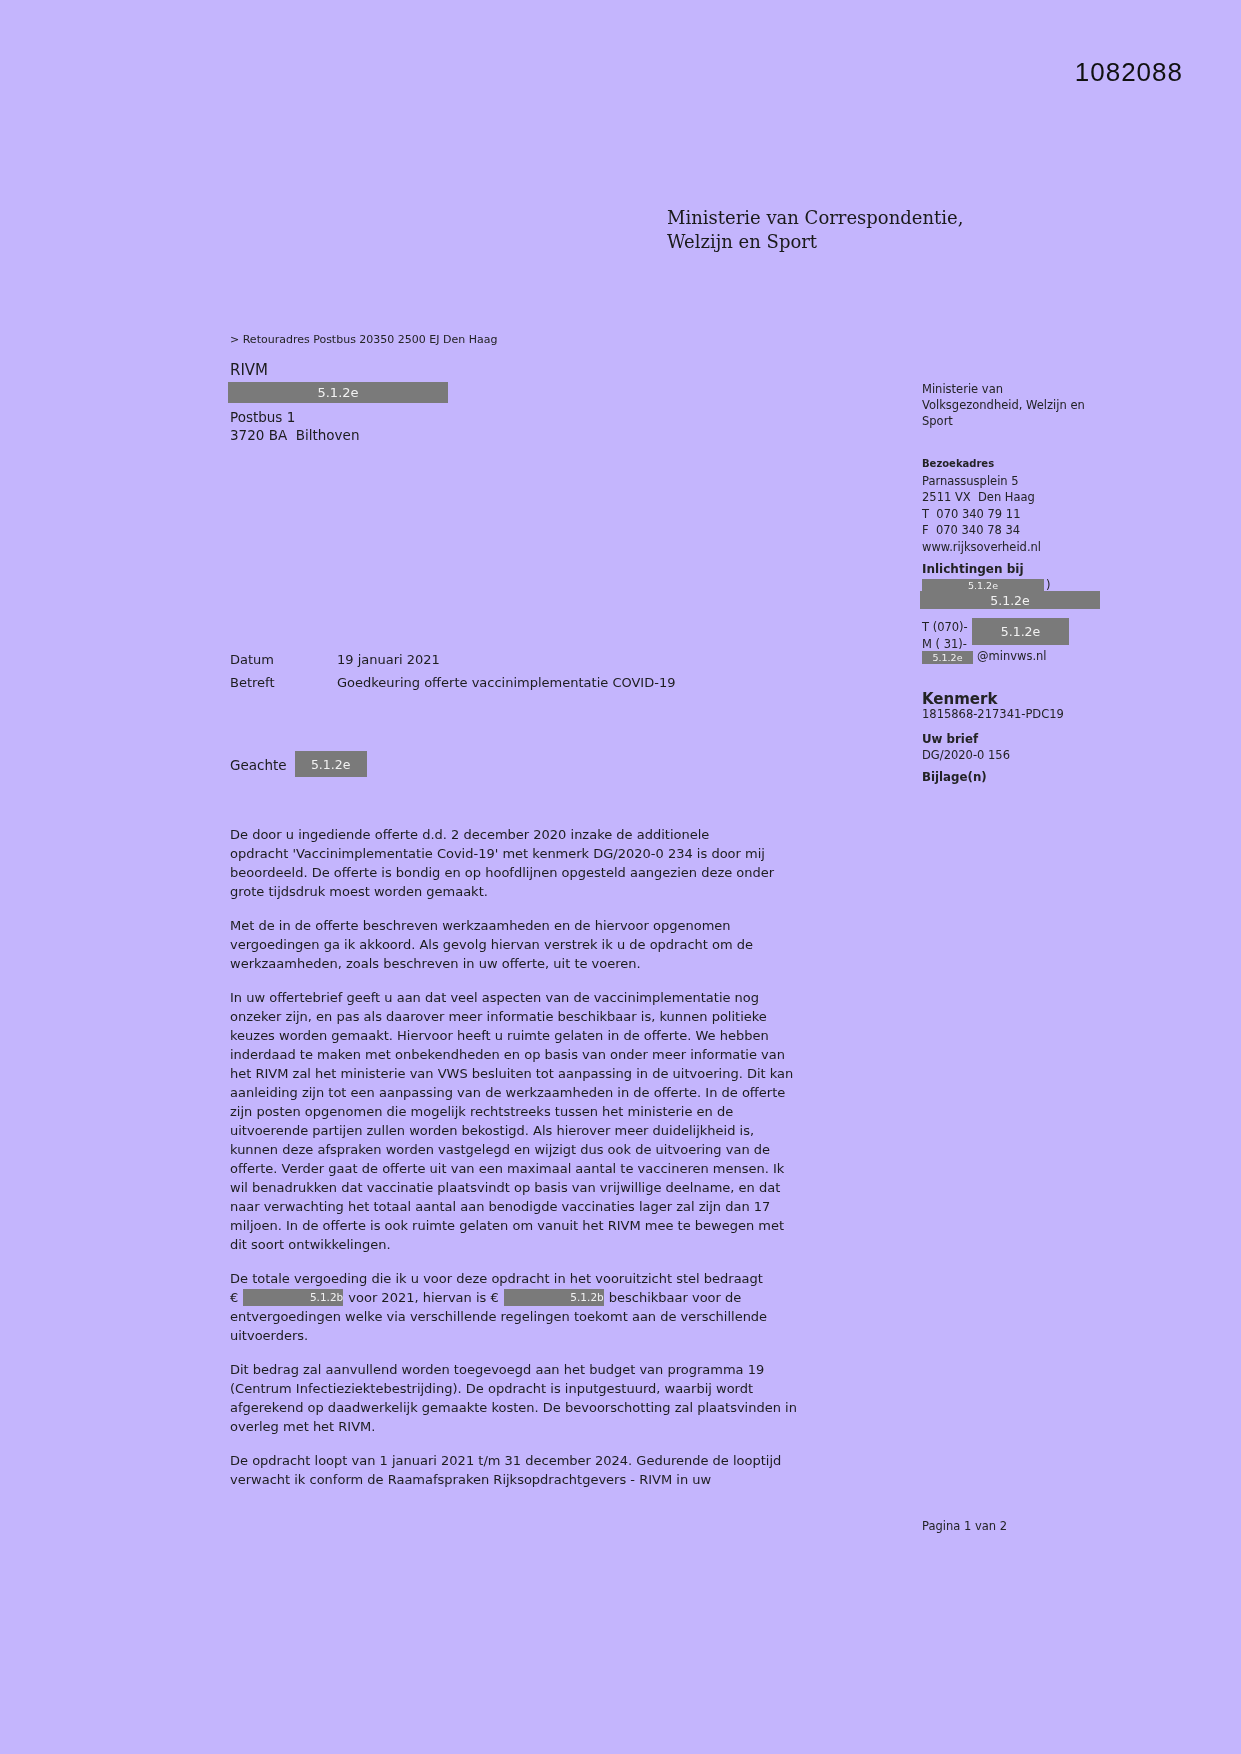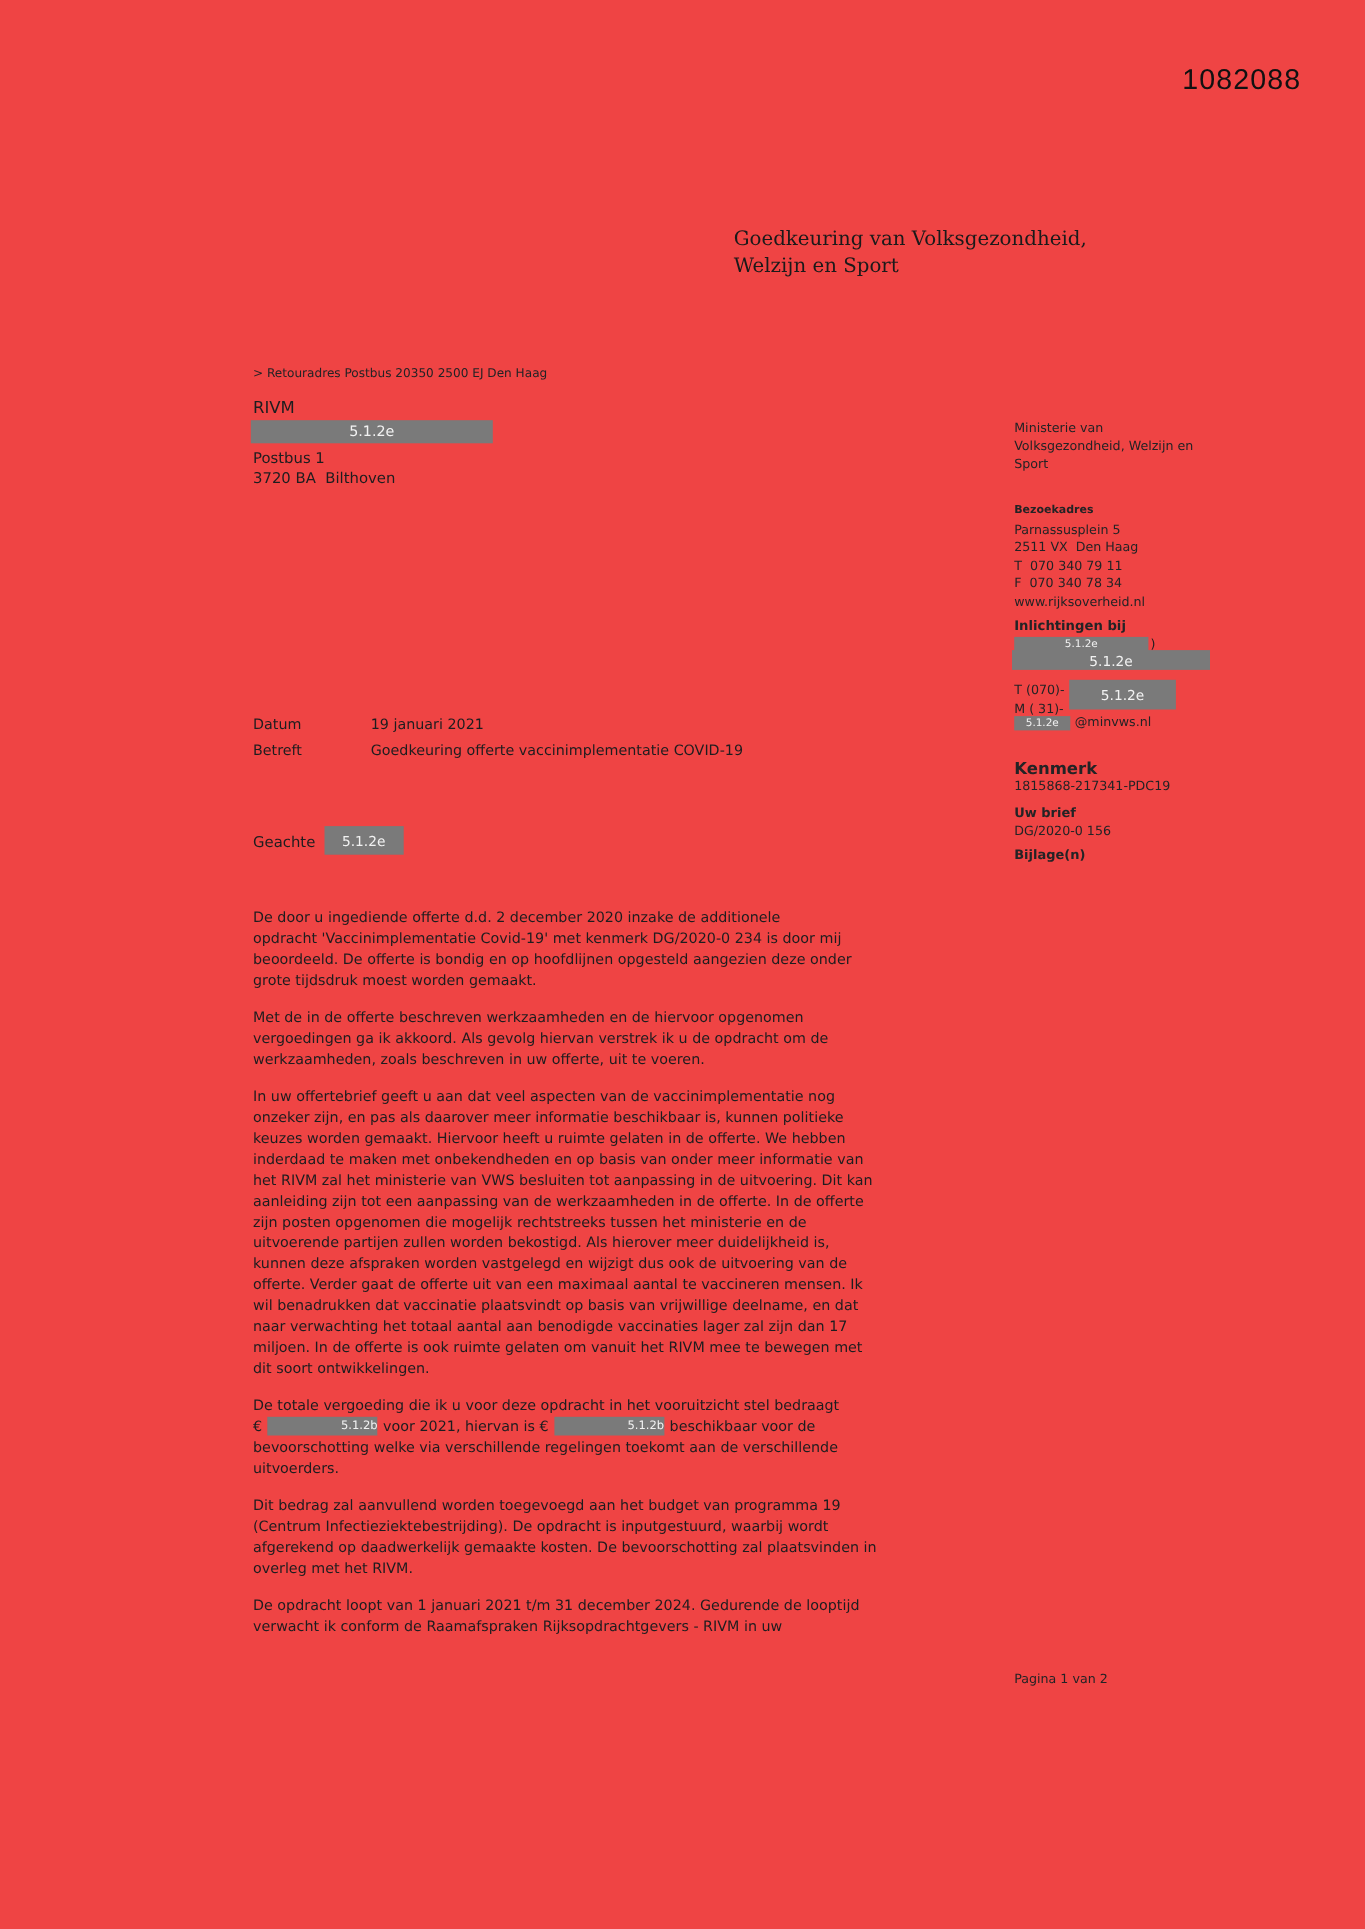--- a/index.html
+++ b/index.html
@@ -1,19 +1,19 @@
 <!DOCTYPE html>
 <html><head>
 <meta charset="utf-8">
 <style>
   html,body{margin:0;padding:0;background:#e8e8e8;}
   .page{
     position:relative;
     width:1241px;height:1754px;
-    background:#ef4444;
+    background:#c4b5fd;
     margin:0 auto;
     font-family:"DejaVu Sans",sans-serif;
     color:#1d1d1f;
     overflow:hidden;
   }
   .abs{position:absolute;}
   .pre{white-space:pre-wrap;}
 
   .doc-number{
     top:57px;right:58px;
@@ -75,21 +75,21 @@
   .sb-note{top:827px;font-style:italic;line-height:17px;font-size:11.5px;color:#2a2a2c;}
   .footer{left:922px;top:1519px;font-size:11.5px;color:#232325;}
 </style>
 </head>
 <body>
 
 <div class="page">
 
   <div class="abs doc-number">1082088</div>
 
-  <div class="abs letterhead pre">Goedkeuring van Volksgezondheid,
+  <div class="abs letterhead pre">Ministerie van Correspondentie,
 Welzijn en Sport</div>
 
   <div class="abs return-address">&gt; Retouradres Postbus 20350 2500 EJ  Den Haag</div>
   <div class="abs recipient-name">RIVM</div>
   <div class="abs redact addr-redact">
       <span>5.1.2e</span>
     </div>
   <div class="abs recipient-addr pre">Postbus 1
 3720 BA  Bilthoven</div>
 
@@ -121,21 +121,21 @@
 kunnen deze afspraken worden vastgelegd en wijzigt dus ook de uitvoering van de
 offerte. Verder gaat de offerte uit van een maximaal aantal te vaccineren mensen. Ik
 wil benadrukken dat vaccinatie plaatsvindt op basis van vrijwillige deelname, en dat
 naar verwachting het totaal aantal aan benodigde vaccinaties lager zal zijn dan 17
 miljoen. In de offerte is ook ruimte gelaten om vanuit het RIVM mee te bewegen met
 dit soort ontwikkelingen.</div>
     <div class="para-mixed"><span>De totale vergoeding die ik u voor deze opdracht in het vooruitzicht stel bedraagt</span><br><span>€</span><span class="redact inline-redact">
           <span>5.1.2b</span>
         </span><span>voor 2021, hiervan is €</span><span class="redact inline-redact">
           <span>5.1.2b</span>
-        </span><span>beschikbaar voor de</span><br><span>bevoorschotting welke via verschillende regelingen toekomt aan de verschillende</span><br><span>uitvoerders.</span></div>
+        </span><span>beschikbaar voor de</span><br><span>entvergoedingen welke via verschillende regelingen toekomt aan de verschillende</span><br><span>uitvoerders.</span></div>
     <div class="para">Dit bedrag zal aanvullend worden toegevoegd aan het budget van programma 19
 (Centrum Infectieziektebestrijding). De opdracht is inputgestuurd, waarbij wordt
 afgerekend op daadwerkelijk gemaakte kosten. De bevoorschotting zal plaatsvinden in
 overleg met het RIVM.</div>
     <div class="para">De opdracht loopt van 1 januari 2021 t/m 31 december 2024. Gedurende de looptijd
 verwacht ik conform de Raamafspraken Rijksopdrachtgevers - RIVM in uw</div>
   </div>
 
   <div class="abs sb sb-ministry pre">Ministerie van
 Volksgezondheid, Welzijn en

